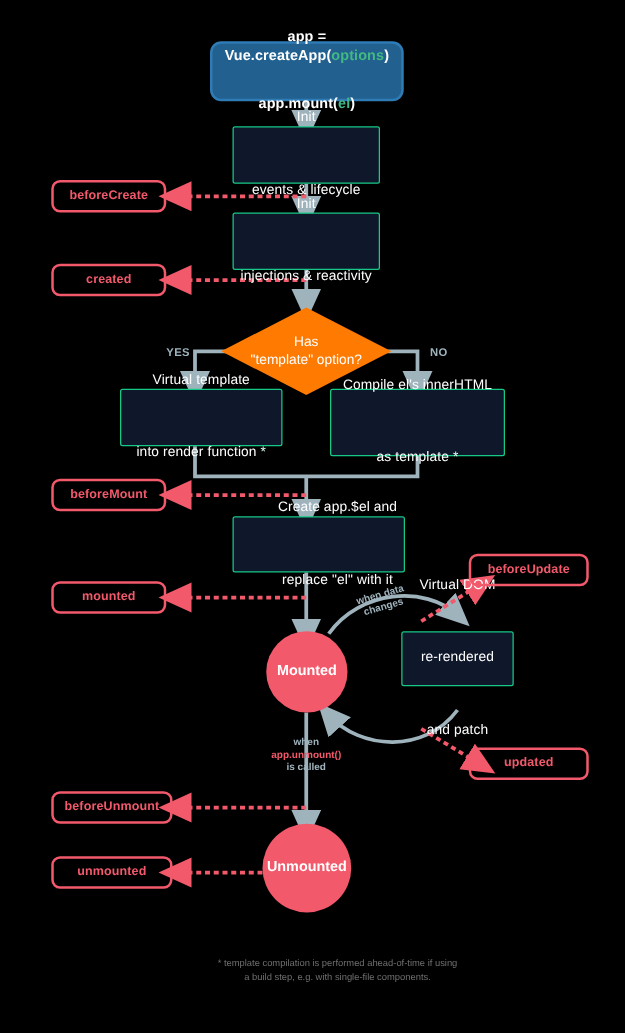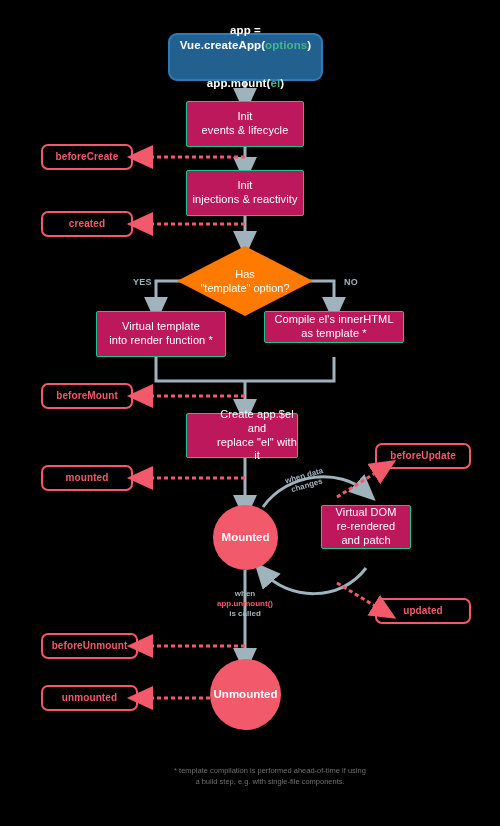--- a/index.html
+++ b/index.html
@@ -45,26 +45,27 @@
     color: #ffffff;
     font-weight: bold;
     font-size: 11.5px;
     letter-spacing: 0.1px;
     gap: 24px;
   }
   .tok-opt   { color: #42b883; }
 
   
   .node-green {
-    background: #be185d;
+    background: #0f172a;
     border: 1.5px solid #17c987;
     border-radius: 2px;
     color: #ffffff;
     font-size: 11px;
     letter-spacing: 0.1px;
+    gap: 44px;
   }
   .node-green .star { color: #d9fff0; }
 
   
   .node-diamond {
     background: transparent;
     color: #ffffff;
     font-size: 11px;
   }
   .diamond-shape {
@@ -220,29 +221,29 @@
   <div class="edge-label" style="left:344px; top:277px;">NO</div>
 
   <div class="node node-green" style="left:96px; top:311px; width:130px; height:46px; flex-direction:column;">
     <div>Virtual template</div>
     <div>
       <span>into render function</span>
       <span class="star">*</span>
     </div>
   </div>
 
-  <div class="node node-green" style="left:264px; top:311px; width:140px; height:32px; flex-direction:column;">
+  <div class="node node-green" style="left:264px; top:311px; width:140px; height:54px; flex-direction:column;">
     <div>Compile el's innerHTML</div>
     <div>
       <span>as template</span>
       <span class="star">*</span>
     </div>
   </div>
 
-  <div class="node node-green" style="left:186px; top:413px; width:112px; height:45px; flex-direction:column;padding-left:30px;">
+  <div class="node node-green" style="left:186px; top:413px; width:138px; height:45px; flex-direction:column;padding-left:30px;">
     <div>Create app.$el and</div>
     <div>replace "el" with it</div>
   </div>
 
   <div class="node node-circle" style="left:213px; top:505px; width:65px; height:65px;">Mounted</div>
 
   <div class="node node-circle" style="left:210px; top:659px; width:71px; height:71px;">Unmounted</div>
 
   <div class="node node-green" style="left:321px; top:505px; width:90px; height:44px; flex-direction:column;">
     <div>Virtual DOM</div>

